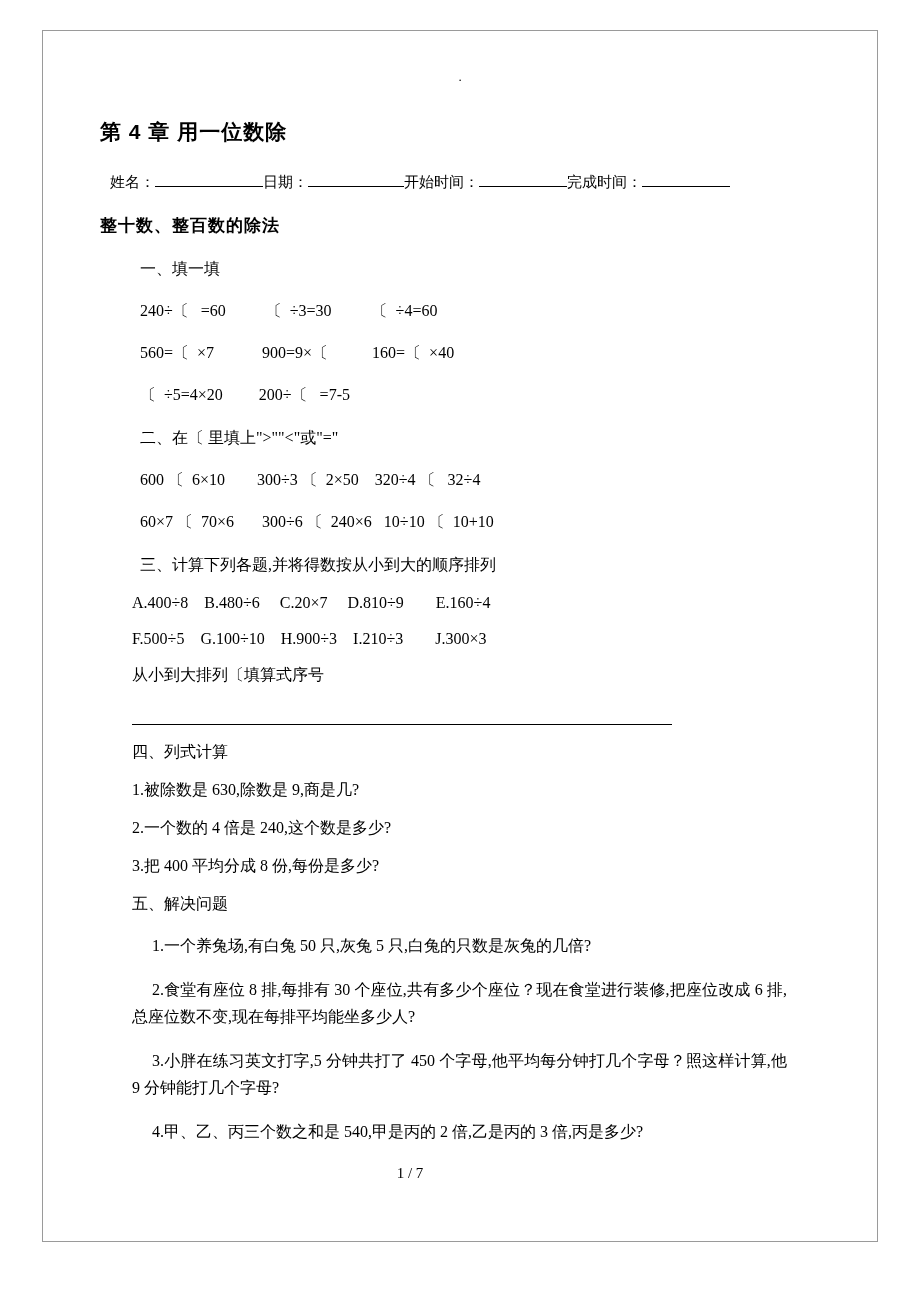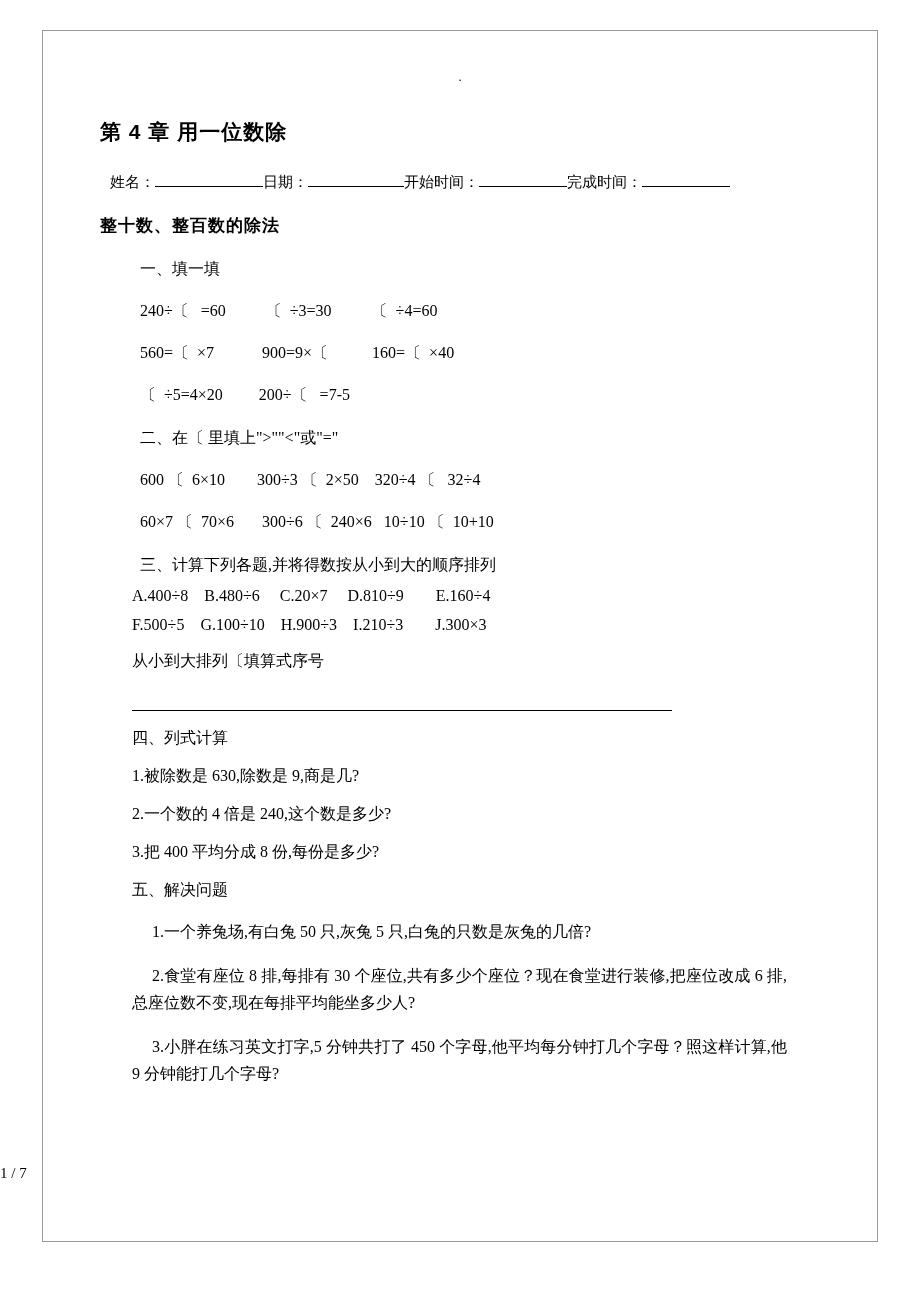--- a/index.html
+++ b/index.html
@@ -80,21 +80,21 @@
     font-family: Liberation Serif, serif;
   }
   .prob-row {
     font-size: 16px;
     margin-top: 21px;
     margin-left: 40px;
     white-space: pre;
   }
   .list-row {
     font-size: 16px;
-    margin-top: 11px;
+    margin-top: 18px;
     margin-left: 32px;
     white-space: pre;
   }
   .ans-line {
     margin-top: 16px;
     margin-left: 32px;
     width: 540px;
     border-bottom: 1px solid #000;
     height: 22px;
   }
@@ -110,20 +110,21 @@
     width: 655px;
     line-height: 27px;
     text-indent: 20px;
     text-align: justify;
   }
   .footer {
     position: absolute;
     left: 0;
     top: 1165px;
     width: 820px;
+    text-align: center;
     font-size: 15px;
   }
 </style>
 </head>
 <body>
 
 <div class="page">
   <div class="page-border"></div>
 
   <div class="content">
@@ -155,17 +156,18 @@
 
     <div class="q-row">四、列式计算</div>
     <div class="q-row">1.被除数是 630,除数是 9,商是几?</div>
     <div class="q-row">2.一个数的 4 倍是 240,这个数是多少?</div>
     <div class="q-row">3.把 400 平均分成 8 份,每份是多少?</div>
 
     <div class="q-row">五、解决问题</div>
     <div class="q-para">1.一个养兔场,有白兔 50 只,灰兔 5 只,白兔的只数是灰兔的几倍?</div>
     <div class="q-para">2.食堂有座位 8 排,每排有 30 个座位,共有多少个座位？现在食堂进行装修,把座位改成 6 排,总座位数不变,现在每排平均能坐多少人?</div>
     <div class="q-para">3.小胖在练习英文打字,5 分钟共打了 450 个字母,他平均每分钟打几个字母？照这样计算,他 9 分钟能打几个字母?</div>
+    <div class="q-para">4.甲、乙、丙三个数之和是 540,甲是丙的 2 倍,乙是丙的 3 倍,丙是多少?</div>
 
   </div>
 
   <div class="footer">1 / 7</div>
 </div>
 
 </body></html>

